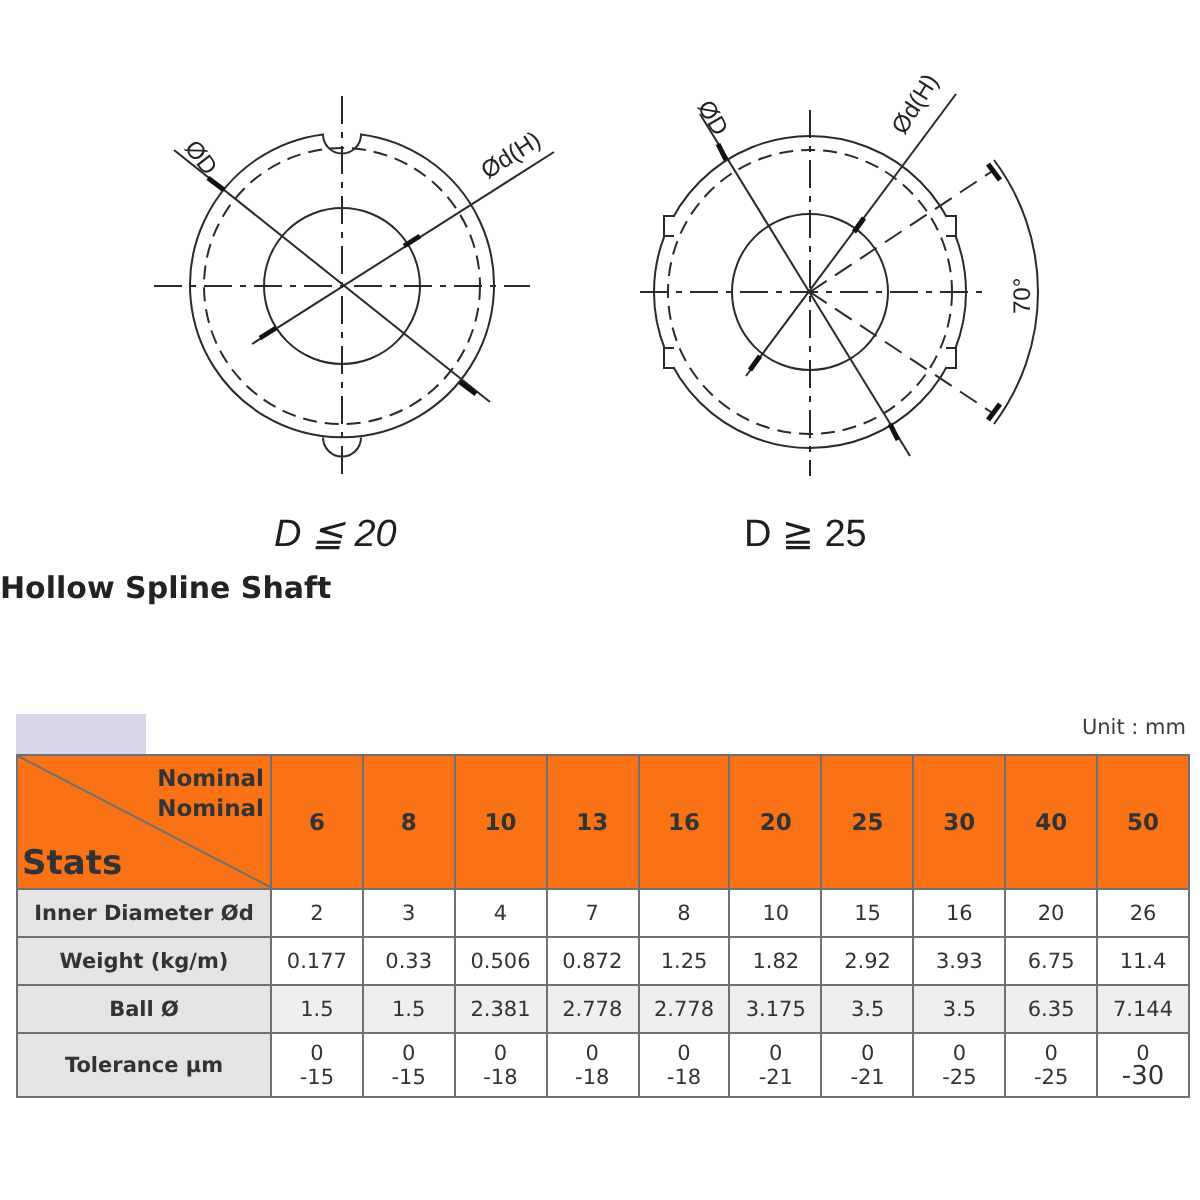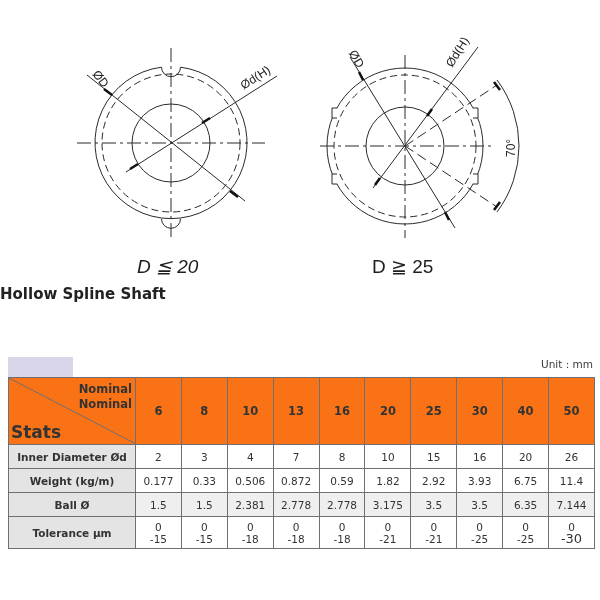--- a/index.html
+++ b/index.html
@@ -162,21 +162,21 @@
     <td class="val">26</td>
   </tr>
 
 
   <tr class="r-plain h24">
     <td class="stat">Weight (kg/m)</td>
     <td class="val">0.177</td>
     <td class="val">0.33</td>
     <td class="val">0.506</td>
     <td class="val">0.872</td>
-    <td class="val">0.59</td>
+    <td class="val">1.25</td>
     <td class="val">1.82</td>
     <td class="val">2.92</td>
     <td class="val">3.93</td>
     <td class="val">6.75</td>
     <td class="val">11.4</td>
   </tr>
 
   <tr class="r-shade h24">
     <td class="stat">Ball Ø</td>
     <td class="val">1.5</td>

